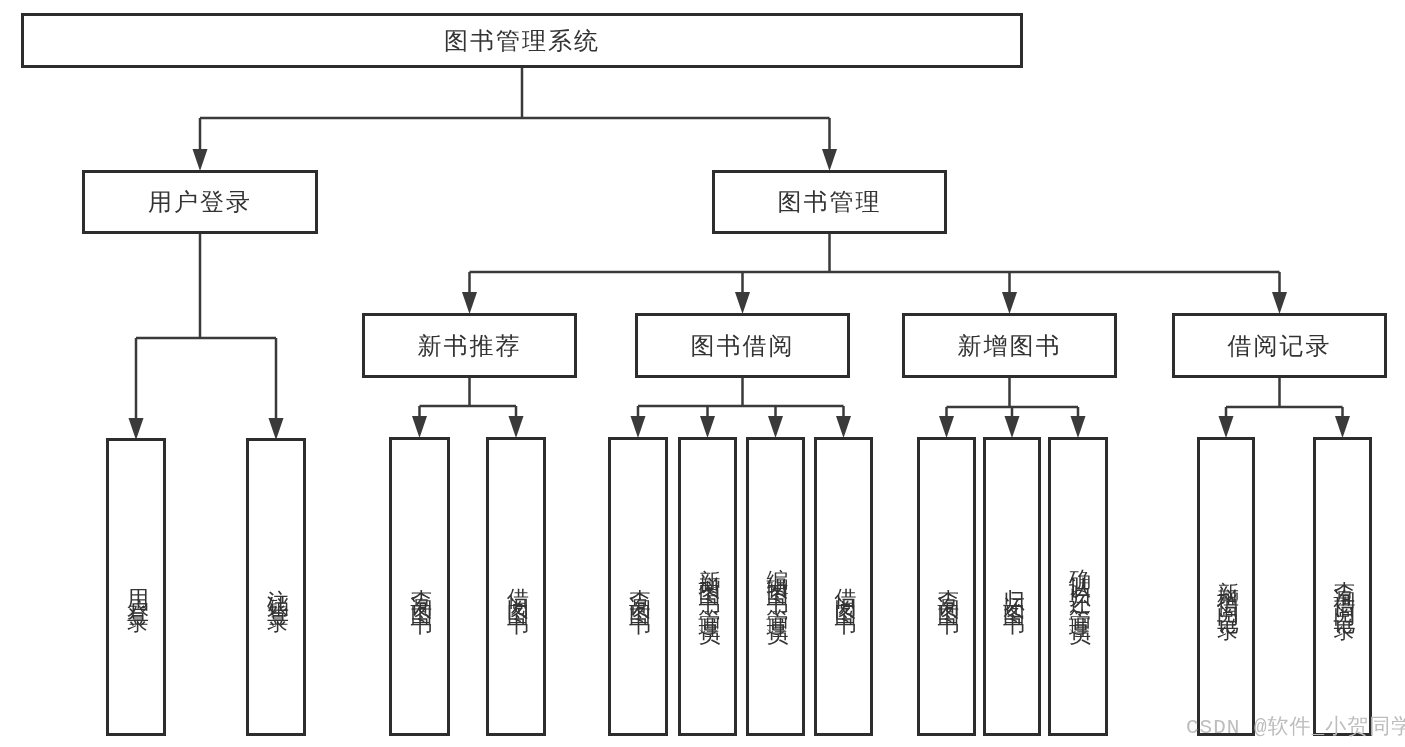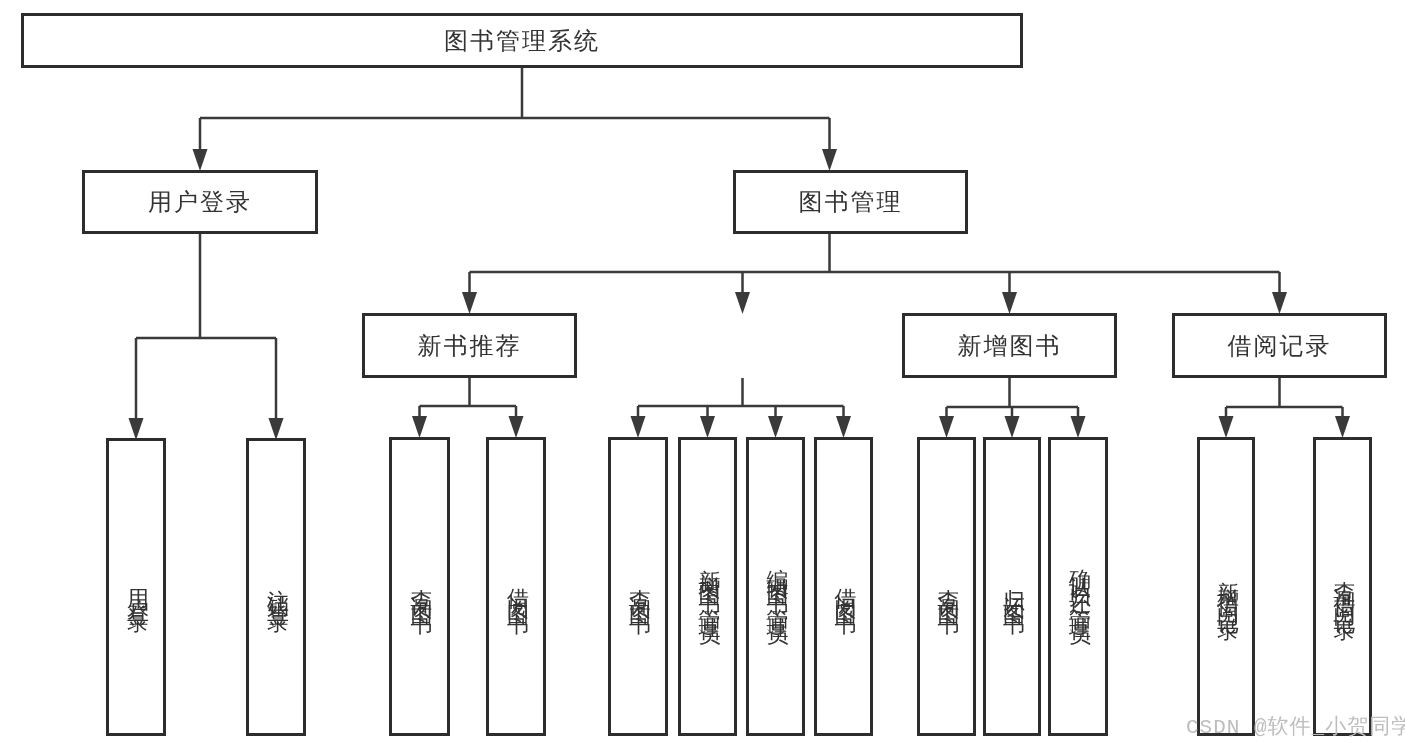--- a/index.html
+++ b/index.html
@@ -84,26 +84,29 @@
     <polygon points="1335,416 1350,416 1342.5,438"></polygon>
   </svg>
 
   <div class="hbox" style="left:21px;top:13px;width:1002px;height:55px;">
     <span>图书管理系统</span>
   </div>
 
   <div class="hbox" style="left:82px;top:170px;width:236px;height:64px;">
     <span>用户登录</span>
   </div>
-  <div class="hbox" style="left:712px;top:170px;width:235px;height:64px;margin-left:21px;">
+  <div class="hbox" style="left:712px;top:170px;width:235px;height:64px;">
     <span>图书管理</span>
   </div>
 
   <div class="hbox" style="left:362px;top:313px;width:215px;height:65px;">
     <span>新书推荐</span>
+  </div>
+  <div class="hbox" style="left:635px;top:313px;width:215px;height:65px;">
+    <span>图书借阅</span>
   </div>
   <div class="hbox" style="left:902px;top:313px;width:215px;height:65px;">
     <span>新增图书</span>
   </div>
   <div class="hbox" style="left:1172px;top:313px;width:215px;height:65px;">
     <span>借阅记录</span>
   </div>
 
   <div class="vbox" style="left:106px;top:438px;width:60px;height:298px;">
     <span class="vtext">用户登录</span>

